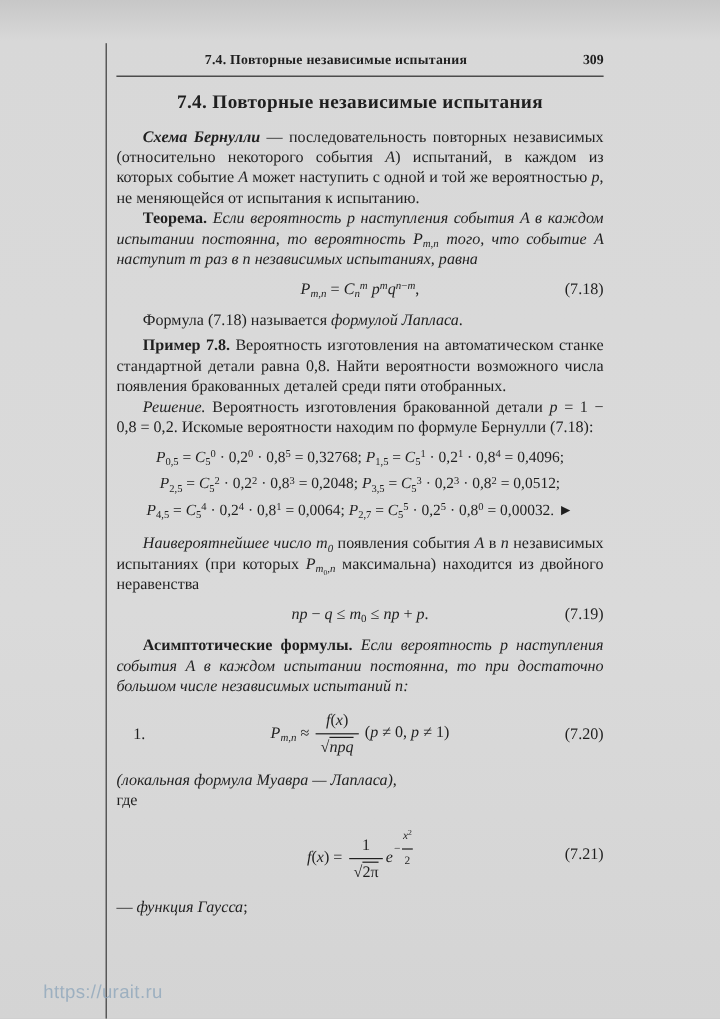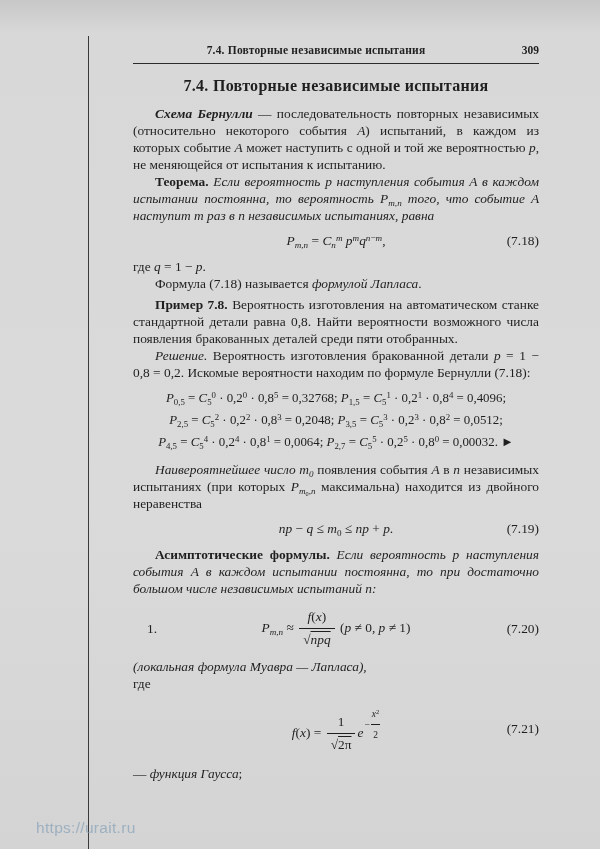--- a/index.html
+++ b/index.html
@@ -10,21 +10,21 @@
     margin:0 auto;
     background:linear-gradient(180deg,#c7c7c7 0,#d8d8d8 34px,#dadada 60%,#d4d4d4 100%);
     color:#1f1f1f;
     overflow:hidden;
   }
   .vline{
     position:absolute;left:88px;top:36px;bottom:0;width:1px;
     background:#3a3a3a;
   }
   .content{
-    position:absolute;left:97px;top:0;width:406px;margin-left:36px;
+    position:absolute;left:97px;top:0;width:406px;
   }
   
   .running-header{
     margin-top:44px;
     display:flex;align-items:baseline;
     font-size:11.5px;font-weight:bold;
     border-bottom:1.3px solid #2a2a2a;
     padding-bottom:7px;
   }
   .rh-title{flex:1;text-align:center;letter-spacing:.2px;}
@@ -89,21 +89,20 @@
 
     <p class="ind"><span class="sb si">Схема Бернулли</span><span> — последовательность повторных независимых (относительно некоторого события </span><span class="si">A</span><span>) испытаний, в каждом из которых событие </span><span class="si">A</span><span> может наступить с одной и той же вероятностью </span><span class="si">p</span><span>, не меняющейся от испытания к испытанию.</span></p>
 
     <p class="ind"><span class="sb">Теорема.</span><span class="si"> Если вероятность <i>p</i> наступления события <i>A</i> в каждом испытании постоянна, то вероятность </span><span><i>P</i><sub><i>m</i>,<i>n</i></sub></span><span class="si"> того, что событие <i>A</i> наступит <i>m</i> раз в <i>n</i> независимых испытаниях, равна</span></p>
 
     <div class="formula-row">
       <span><i>P</i><sub><i>m</i>,<i>n</i></sub> = <i>C</i><sub><i>n</i></sub><sup><i>m</i></sup> <i>p</i><sup><i>m</i></sup><i>q</i><sup><i>n</i>−<i>m</i></sup>,</span>
       <span class="f-num">(7.18)</span>
     </div>
 
-    <p><span>где </span><span><i>q</i> = 1 − <i>p</i>.</span></p>
 
     <p class="ind"><span>Формула (7.18) называется </span><span class="si">формулой Лапласа</span><span>.</span></p>
 
     <p class="ind gap-s"><span class="sb">Пример 7.8.</span><span> Вероятность изготовления на автоматическом станке стандартной детали равна 0,8. Найти вероятности возможного числа появления бракованных деталей среди пяти отобранных.</span></p>
 
     <p class="ind"><span class="si">Решение.</span><span> Вероятность изготовления бракованной детали </span><span class="si">p</span><span> = 1 − 0,8 = 0,2. Искомые вероятности находим по формуле Бернулли (7.18):</span></p>
 
     <div class="calc">
       <div class="calc-line"><i>P</i><sub>0,5</sub> = <i>C</i><sub>5</sub><sup>0</sup> · 0,2<sup>0</sup> · 0,8<sup>5</sup> = 0,32768;  <i>P</i><sub>1,5</sub> = <i>C</i><sub>5</sub><sup>1</sup> · 0,2<sup>1</sup> · 0,8<sup>4</sup> = 0,4096;</div>
       <div class="calc-line"><i>P</i><sub>2,5</sub> = <i>C</i><sub>5</sub><sup>2</sup> · 0,2<sup>2</sup> · 0,8<sup>3</sup> = 0,2048;  <i>P</i><sub>3,5</sub> = <i>C</i><sub>5</sub><sup>3</sup> · 0,2<sup>3</sup> · 0,8<sup>2</sup> = 0,0512;</div>

